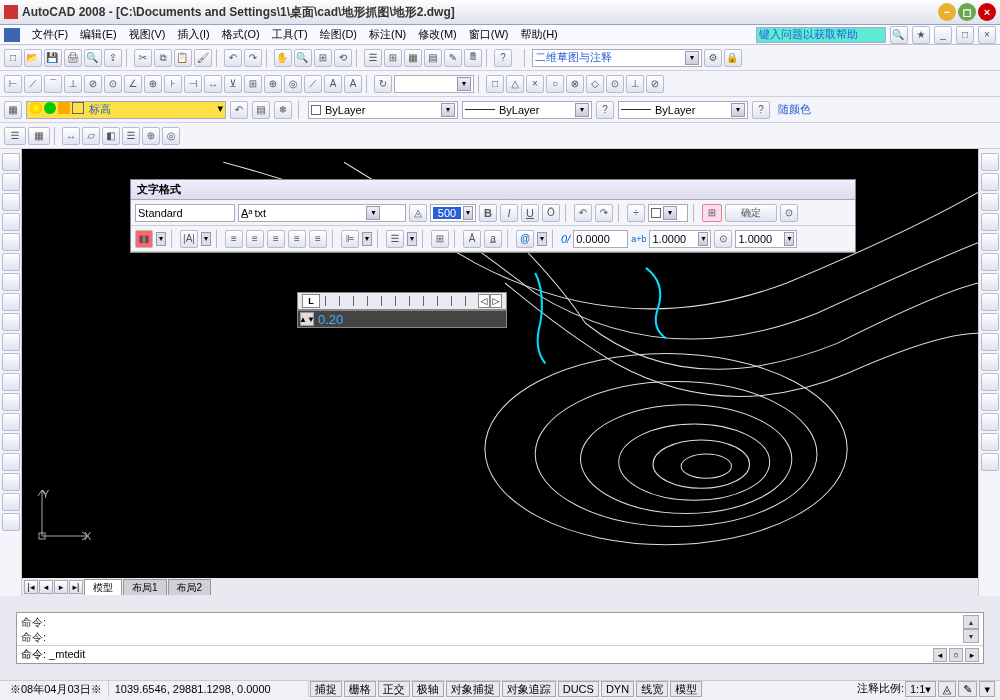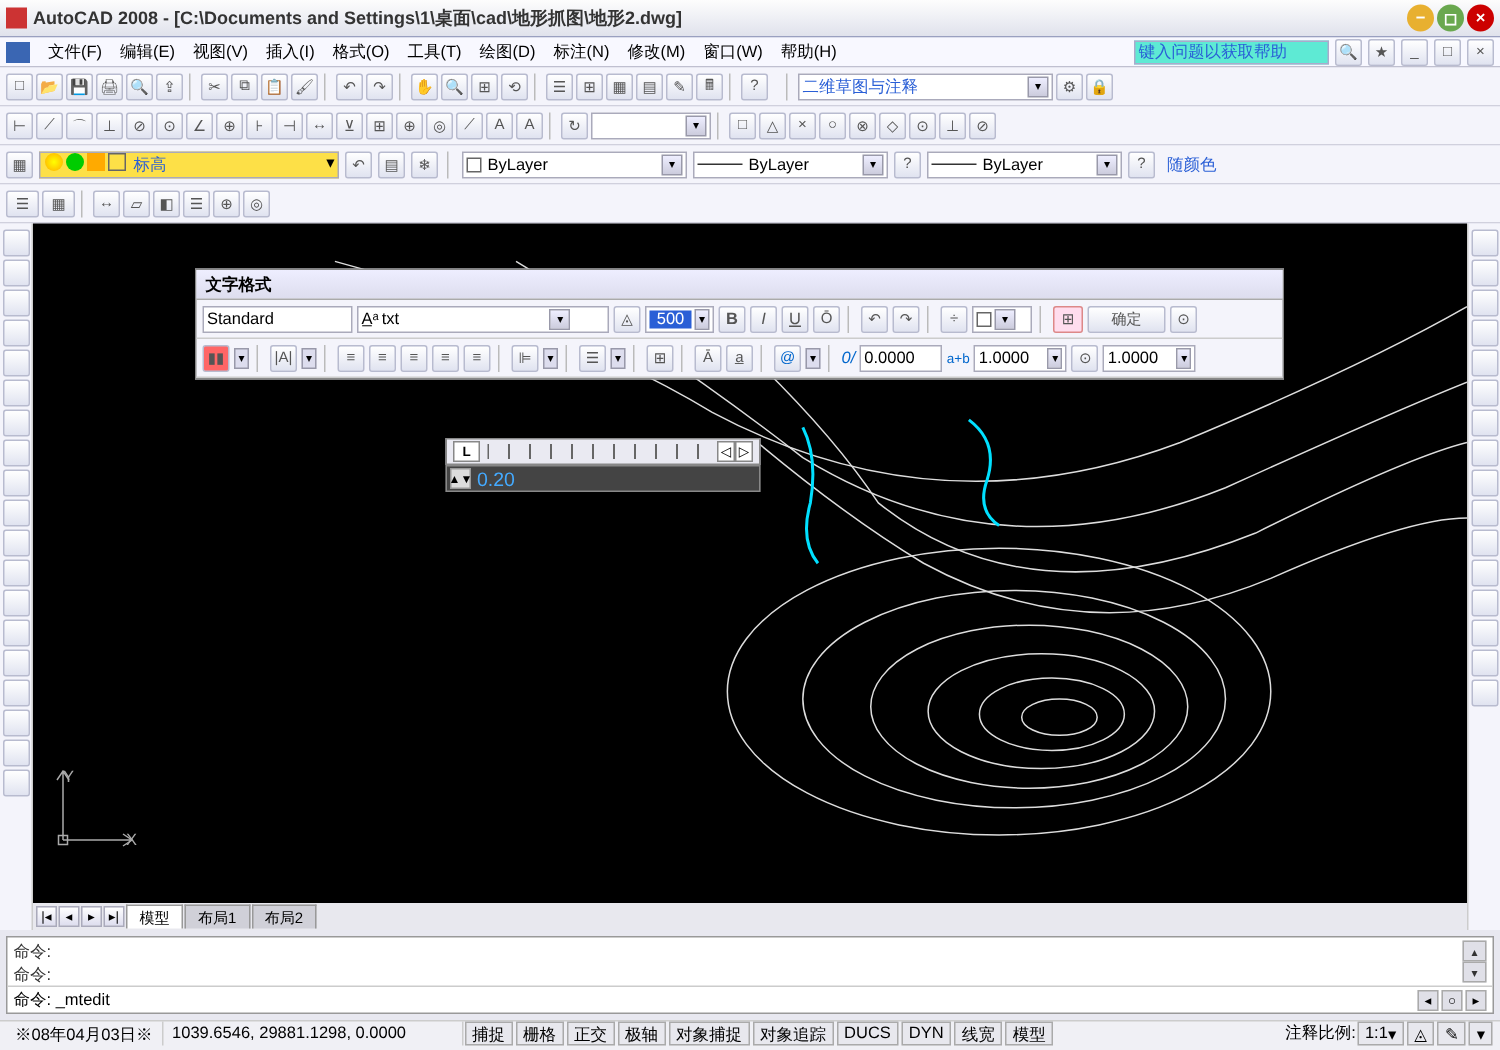--- a/index.html
+++ b/index.html
@@ -46,21 +46,21 @@
 .ruler .tab{width:14px;height:14px;border:1px solid #888;background:#fff;display:flex;align-items:center;justify-content:center;font-size:9px;font-weight:bold;}
 .ruler .ticks{flex:1;height:10px;background:repeating-linear-gradient(90deg,#666 0 1px,transparent 1px 14px);margin:0 4px;}
 .arrowbtn{width:12px;height:14px;background:#fff;border:1px solid #888;display:flex;align-items:center;justify-content:center;font-size:9px;}
 .textin{height:18px;background:#444;border:1px solid #888;display:flex;align-items:center;}
 .textin .lock{width:14px;height:14px;background:#ddd;border:1px solid #999;margin:0 2px;display:flex;align-items:center;justify-content:center;font-size:8px;}
 .textin .val{color:#4af;font-size:13px;padding-left:2px;}
 .tabs{height:18px;background:#e8e8ee;display:flex;align-items:center;padding:0 2px;}
 .tabnav{width:14px;height:14px;background:linear-gradient(#fff,#dde);border:1px solid #aab;display:flex;align-items:center;justify-content:center;font-size:9px;margin-right:1px;}
 .tab{height:16px;padding:0 8px;background:#d0d0d8;border:1px solid #999;border-bottom:none;margin-right:1px;display:flex;align-items:center;font-size:10px;}
 .tab.active{background:#fff;}
-.cmdline{background:#fff;border:1px solid #999;margin:4px;display:flex;flex-direction:column;}
+.cmdline{background:#fff;border:1px solid #999;margin:16px;display:flex;flex-direction:column;}
 .cmdhist{height:32px;padding:2px 4px;overflow:hidden;font-size:11px;color:#333;display:flex;justify-content:space-between;}
 .histtext{flex:1;}
 .scrollbtns{width:16px;display:flex;flex-direction:column;}
 .scrollbtns div{flex:1;background:#e0e0e8;border:1px solid #aaa;display:flex;align-items:center;justify-content:center;font-size:8px;}
 .cmdprompt{height:18px;border-top:1px solid #ccc;padding:0 4px;display:flex;align-items:center;justify-content:space-between;font-size:11px;}
 .cmdprompt .nav{display:flex;gap:2px;}
 .cmdprompt .nav div{width:14px;height:14px;background:#e0e0e8;border:1px solid #aaa;display:flex;align-items:center;justify-content:center;font-size:9px;}
 .statusbar{height:20px;background:#f0f0f5;border-top:1px solid #ccc;display:flex;align-items:flex-start;padding:0 4px;font-size:11px;}
 .sb-cell{padding:0 6px;border-right:1px solid #ccc;height:16px;display:flex;align-items:center;}
 .sb-btn{padding:0 4px;height:16px;border:1px solid #aaa;background:#e8e8ee;margin:0 1px;display:flex;align-items:center;}

